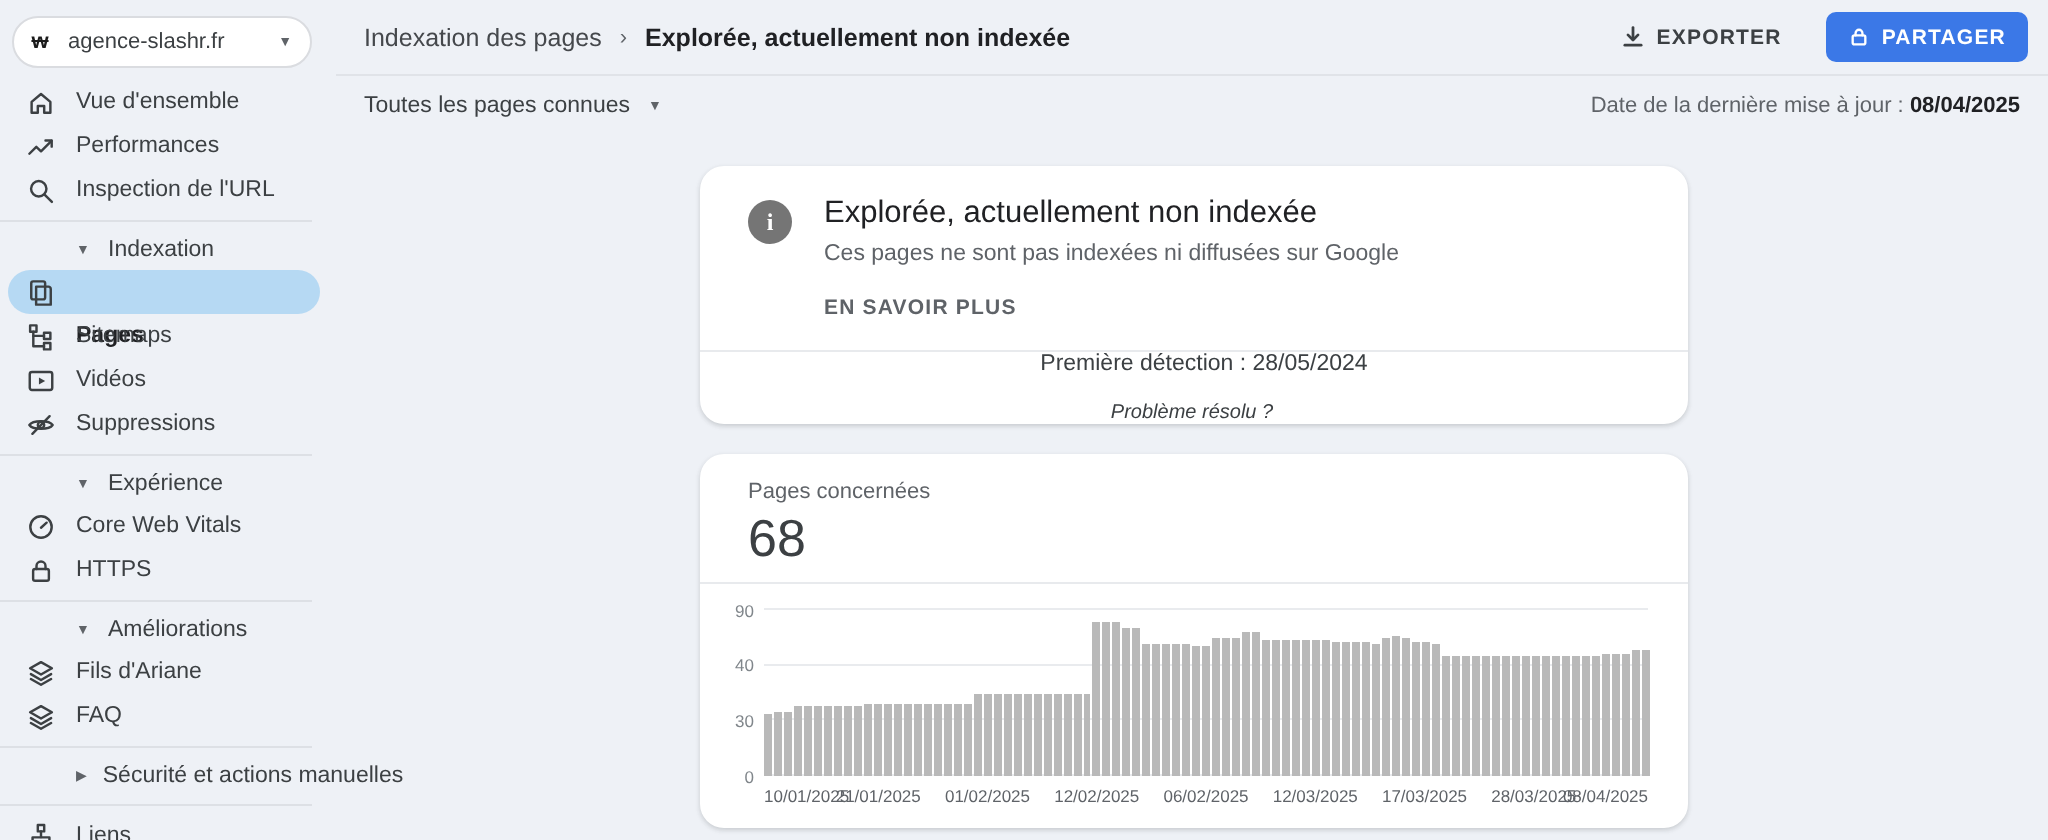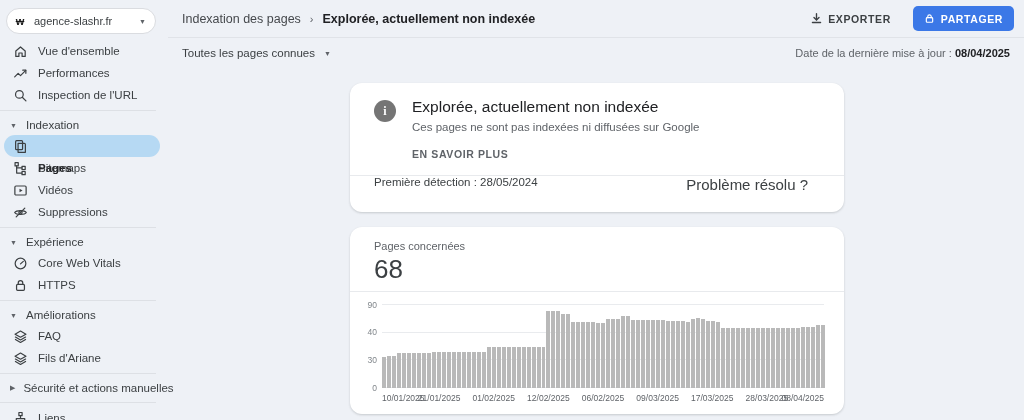--- a/index.html
+++ b/index.html
@@ -15,21 +15,21 @@
   .favicon{width:14px;height:14px;display:flex;align-items:center;justify-content:center;
       font-weight:bold;font-size:11px;color:#1b1b1b;text-decoration:line-through;flex-shrink:0;}
   .property-name{font-size:11px;color:#3c4043;flex:1;white-space:nowrap;overflow:hidden;}
   .caret{font-size:7px;color:#5f6368;}
   .nav-item{height:22px;display:flex;align-items:center;margin:0 8px 0 4px;border-radius:12px;cursor:pointer;}
   .nav-item .icn{width:15px;height:15px;margin:0 10px 0 9px;color:#3c4043;display:flex;align-items:center;flex-shrink:0;}
   .nav-item .icn svg{width:15px;height:15px;}
   .nav-item .lbl{font-size:11.5px;color:#3c4043;white-space:nowrap;}
   .nav-item.selected{background:var(--selected,#b6d9f3);}
   .nav-item.selected .lbl{color:#202124;font-weight:bold;margin-top:43px;}
-  .nav-section{height:20px;display:flex;align-items:center;padding-left:10px;gap:8px;cursor:pointer;}
+  .nav-section{height:20px;display:flex;align-items:center;padding-left:10px;gap:8px;cursor:pointer;margin-left:28px;}
   .nav-section .scaret{font-size:7px;color:#5f6368;width:8px;}
   .nav-section .lbl{font-size:11.5px;color:#3c4043;white-space:nowrap;}
   .nav-divider{height:1px;background:#dde0e5;margin:4px 12px 4px 0;}
 
   
   .main{position:absolute;left:168px;top:0;right:0;bottom:0;}
   .topbar{height:37px;border-bottom:1px solid #e0e3e8;display:flex;align-items:center;padding:0 10px 0 14px;}
   .breadcrumb{display:flex;align-items:center;gap:9px;flex:1;}
   .bc-parent{font-size:12.5px;color:#45484c;cursor:pointer;}
   .bc-sep{color:#5f6368;font-size:11px;}
@@ -50,23 +50,23 @@
   .content{margin:15px 0 0 182px;width:494px;}
   .card{background:#fff;border-radius:12px;box-shadow:0 1px 2px rgba(60,64,67,.14),0 1px 3px rgba(60,64,67,.08);}
   .card1 .body{display:flex;padding:15px 24px 13px 24px;}
   .info-icon{width:22px;height:22px;border-radius:50%;background:#757575;color:#fff;display:flex;
       align-items:center;justify-content:center;font-size:12px;font-weight:bold;
       font-family:"Liberation Serif",serif;flex-shrink:0;margin:2px 16px 0 0;}
   .issue-title{font-size:15.5px;color:#202124;}
   .issue-desc{font-size:11.5px;color:#5f6368;margin-top:5px;}
   .learn-more{font-size:10.5px;font-weight:bold;letter-spacing:.6px;color:#5f6368;margin-top:15px;
       display:inline-block;cursor:pointer;}
-  .card1 .footer{border-top:1px solid #e8eaed;height:36px;display:flex;padding:0 24px 0 24px;}
+  .card1 .footer{border-top:1px solid #e8eaed;height:36px;display:flex;align-items:center;padding:0 14px 0 24px;flex-direction:column;}
   .first-detected{font-size:11.5px;color:#3c4043;flex:1;}
-  .resolved-q{font-size:15px;color:#3c4043;margin-right:12px;}
+  .resolved-q{font-size:10px;color:#3c4043;margin-right:12px;font-style:italic;}
   .validate-btn{background:var(--validate,#3c4852);color:#fff;font-size:10.5px;font-weight:bold;
       letter-spacing:.5px;padding:0 12px;height:27px;border-radius:4px;border:none;cursor:pointer;}
 
   .card2{margin-top:15px;}
   .metric-block{padding:13px 24px 8px;}
   .metric-label{font-size:11px;color:#5f6368;}
   .metric-value{font-size:26px;color:#3c4043;margin-top:3px;line-height:28px;}
   .chart-wrap{border-top:1px solid #e8eaed;padding:13px 20px 8px 12px;}
   .chart{display:flex;}
   .ylabels{width:20px;position:relative;flex-shrink:0;}
@@ -192,31 +192,31 @@
           <span class="lbl">Améliorations</span>
         </div>
         <div class="nav-item">
           <span class="icn">
             <svg viewBox="0 0 16 16" fill="none" stroke="currentColor" stroke-width="1.3" stroke-linecap="round" stroke-linejoin="round">
               <path d="M8 2.2 L13.8 5.5 8 8.8 2.2 5.5 Z"></path>
               <path d="M2.6 8.6 L8 11.7 13.4 8.6"></path>
               <path d="M2.6 11.2 L8 14.3 13.4 11.2"></path>
             </svg>
           </span>
-          <span class="lbl">FAQ</span>
+          <span class="lbl">Fils d'Ariane</span>
         </div>
         <div class="nav-item">
           <span class="icn">
             <svg viewBox="0 0 16 16" fill="none" stroke="currentColor" stroke-width="1.3" stroke-linecap="round" stroke-linejoin="round">
               <path d="M8 2.2 L13.8 5.5 8 8.8 2.2 5.5 Z"></path>
               <path d="M2.6 8.6 L8 11.7 13.4 8.6"></path>
               <path d="M2.6 11.2 L8 14.3 13.4 11.2"></path>
             </svg>
           </span>
-          <span class="lbl">Fils d'Ariane</span>
+          <span class="lbl">FAQ</span>
         </div>
         <div class="nav-divider"></div>
         <div class="nav-section">
           <span class="scaret">▶</span>
           <span class="lbl">Sécurité et actions manuelles</span>
         </div>
         <div class="nav-divider"></div>
         <div class="nav-item">
           <span class="icn">
             <svg viewBox="0 0 16 16" fill="none" stroke="currentColor" stroke-width="1.3" stroke-linecap="round" stroke-linejoin="round">
@@ -400,21 +400,21 @@
                   <div class="bar" title="68" style="height: 75.5556%;"></div>
                 </div>
               </div>
           </div>
           <div class="xlabels" id="xlabels">
               <span class="xlabel first" style="left: 0px;">10/01/2025</span>
               <span class="xlabel" style="left: 12.9213%;">21/01/2025</span>
               <span class="xlabel" style="left: 25.2809%;">01/02/2025</span>
               <span class="xlabel" style="left: 37.6404%;">12/02/2025</span>
               <span class="xlabel" style="left: 50%;">06/02/2025</span>
-              <span class="xlabel" style="left: 62.3596%;">09/03/2025</span>
+              <span class="xlabel" style="left: 62.3596%;">12/03/2025</span>
               <span class="xlabel" style="left: 74.7191%;">17/03/2025</span>
               <span class="xlabel" style="left: 87.0787%;">28/03/2025</span>
               <span class="xlabel last" style="right: 0px;">08/04/2025</span>
             </div>
         </div>
       </div>
 
     </div>
   </div>
 </div>

